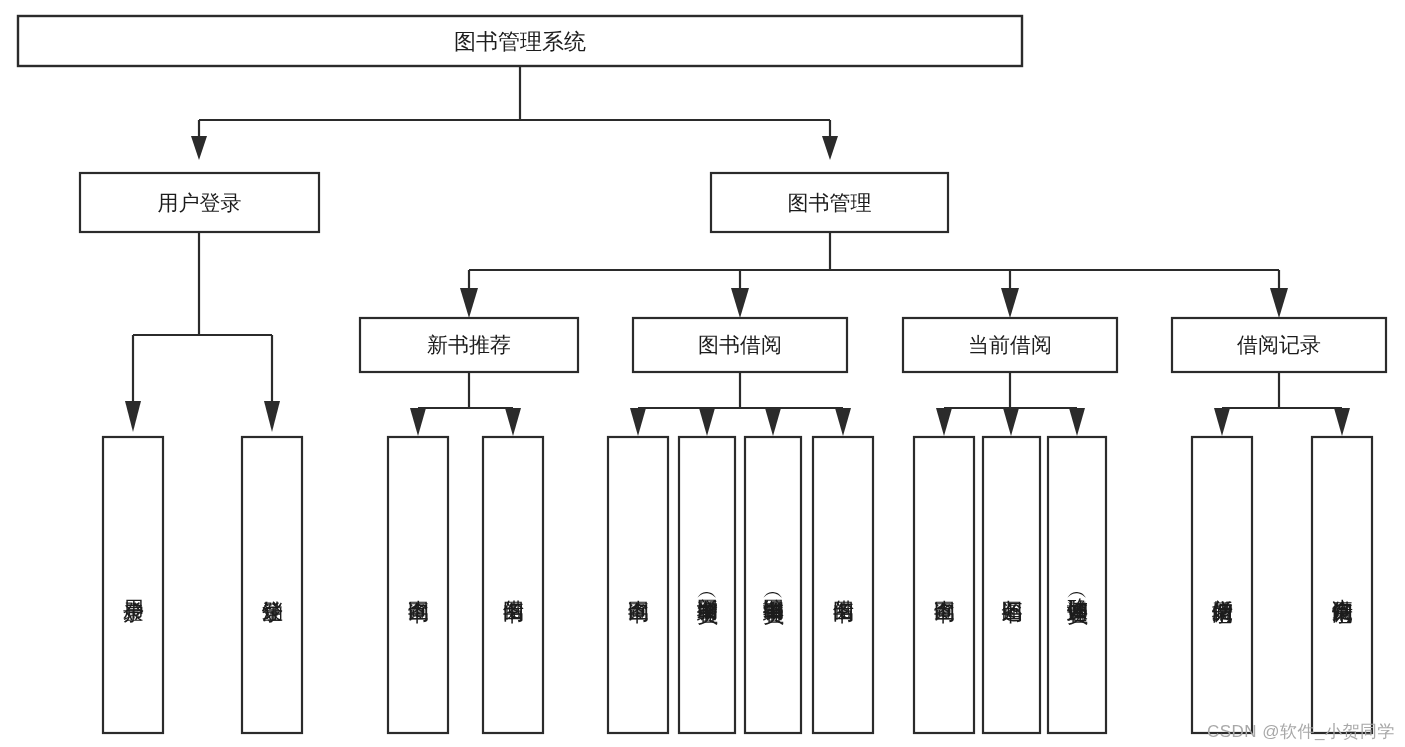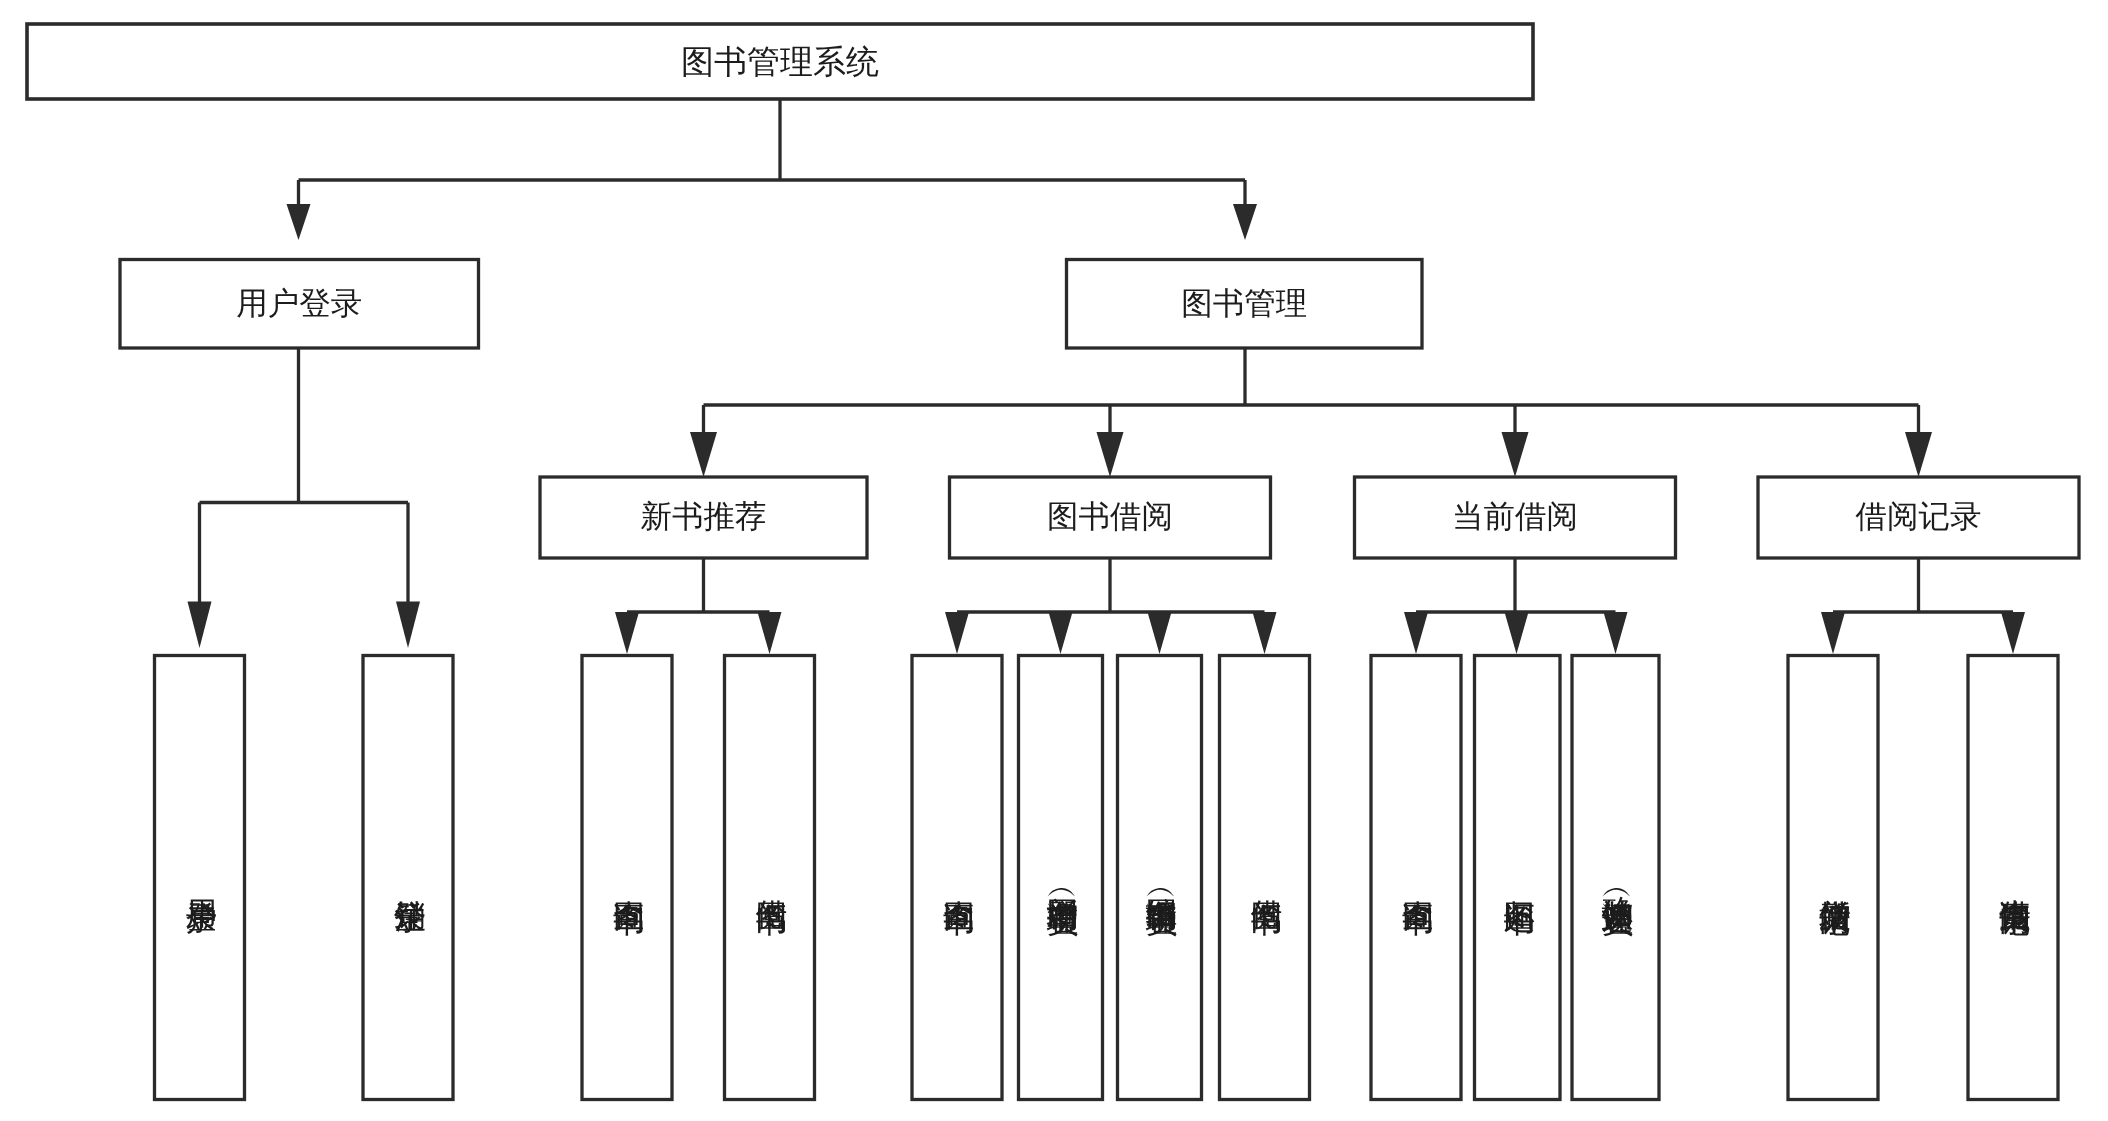--- a/index.html
+++ b/index.html
@@ -242,14 +242,15 @@
     <span class="leaf-label">确认归还（管理员）</span>
   </div>
 
   <div class="leaf-label-wrap" style="left:1192px; top:437px; width:60px; height:296px;">
     <span class="leaf-label">新增借阅记录</span>
   </div>
   <div class="leaf-label-wrap" style="left:1312px; top:437px; width:60px; height:296px;">
     <span class="leaf-label">查询借阅记录</span>
   </div>
 
+  <div class="watermark">CSDN @软件_小贺同学</div>
 
 </div>
 
 </body></html>

